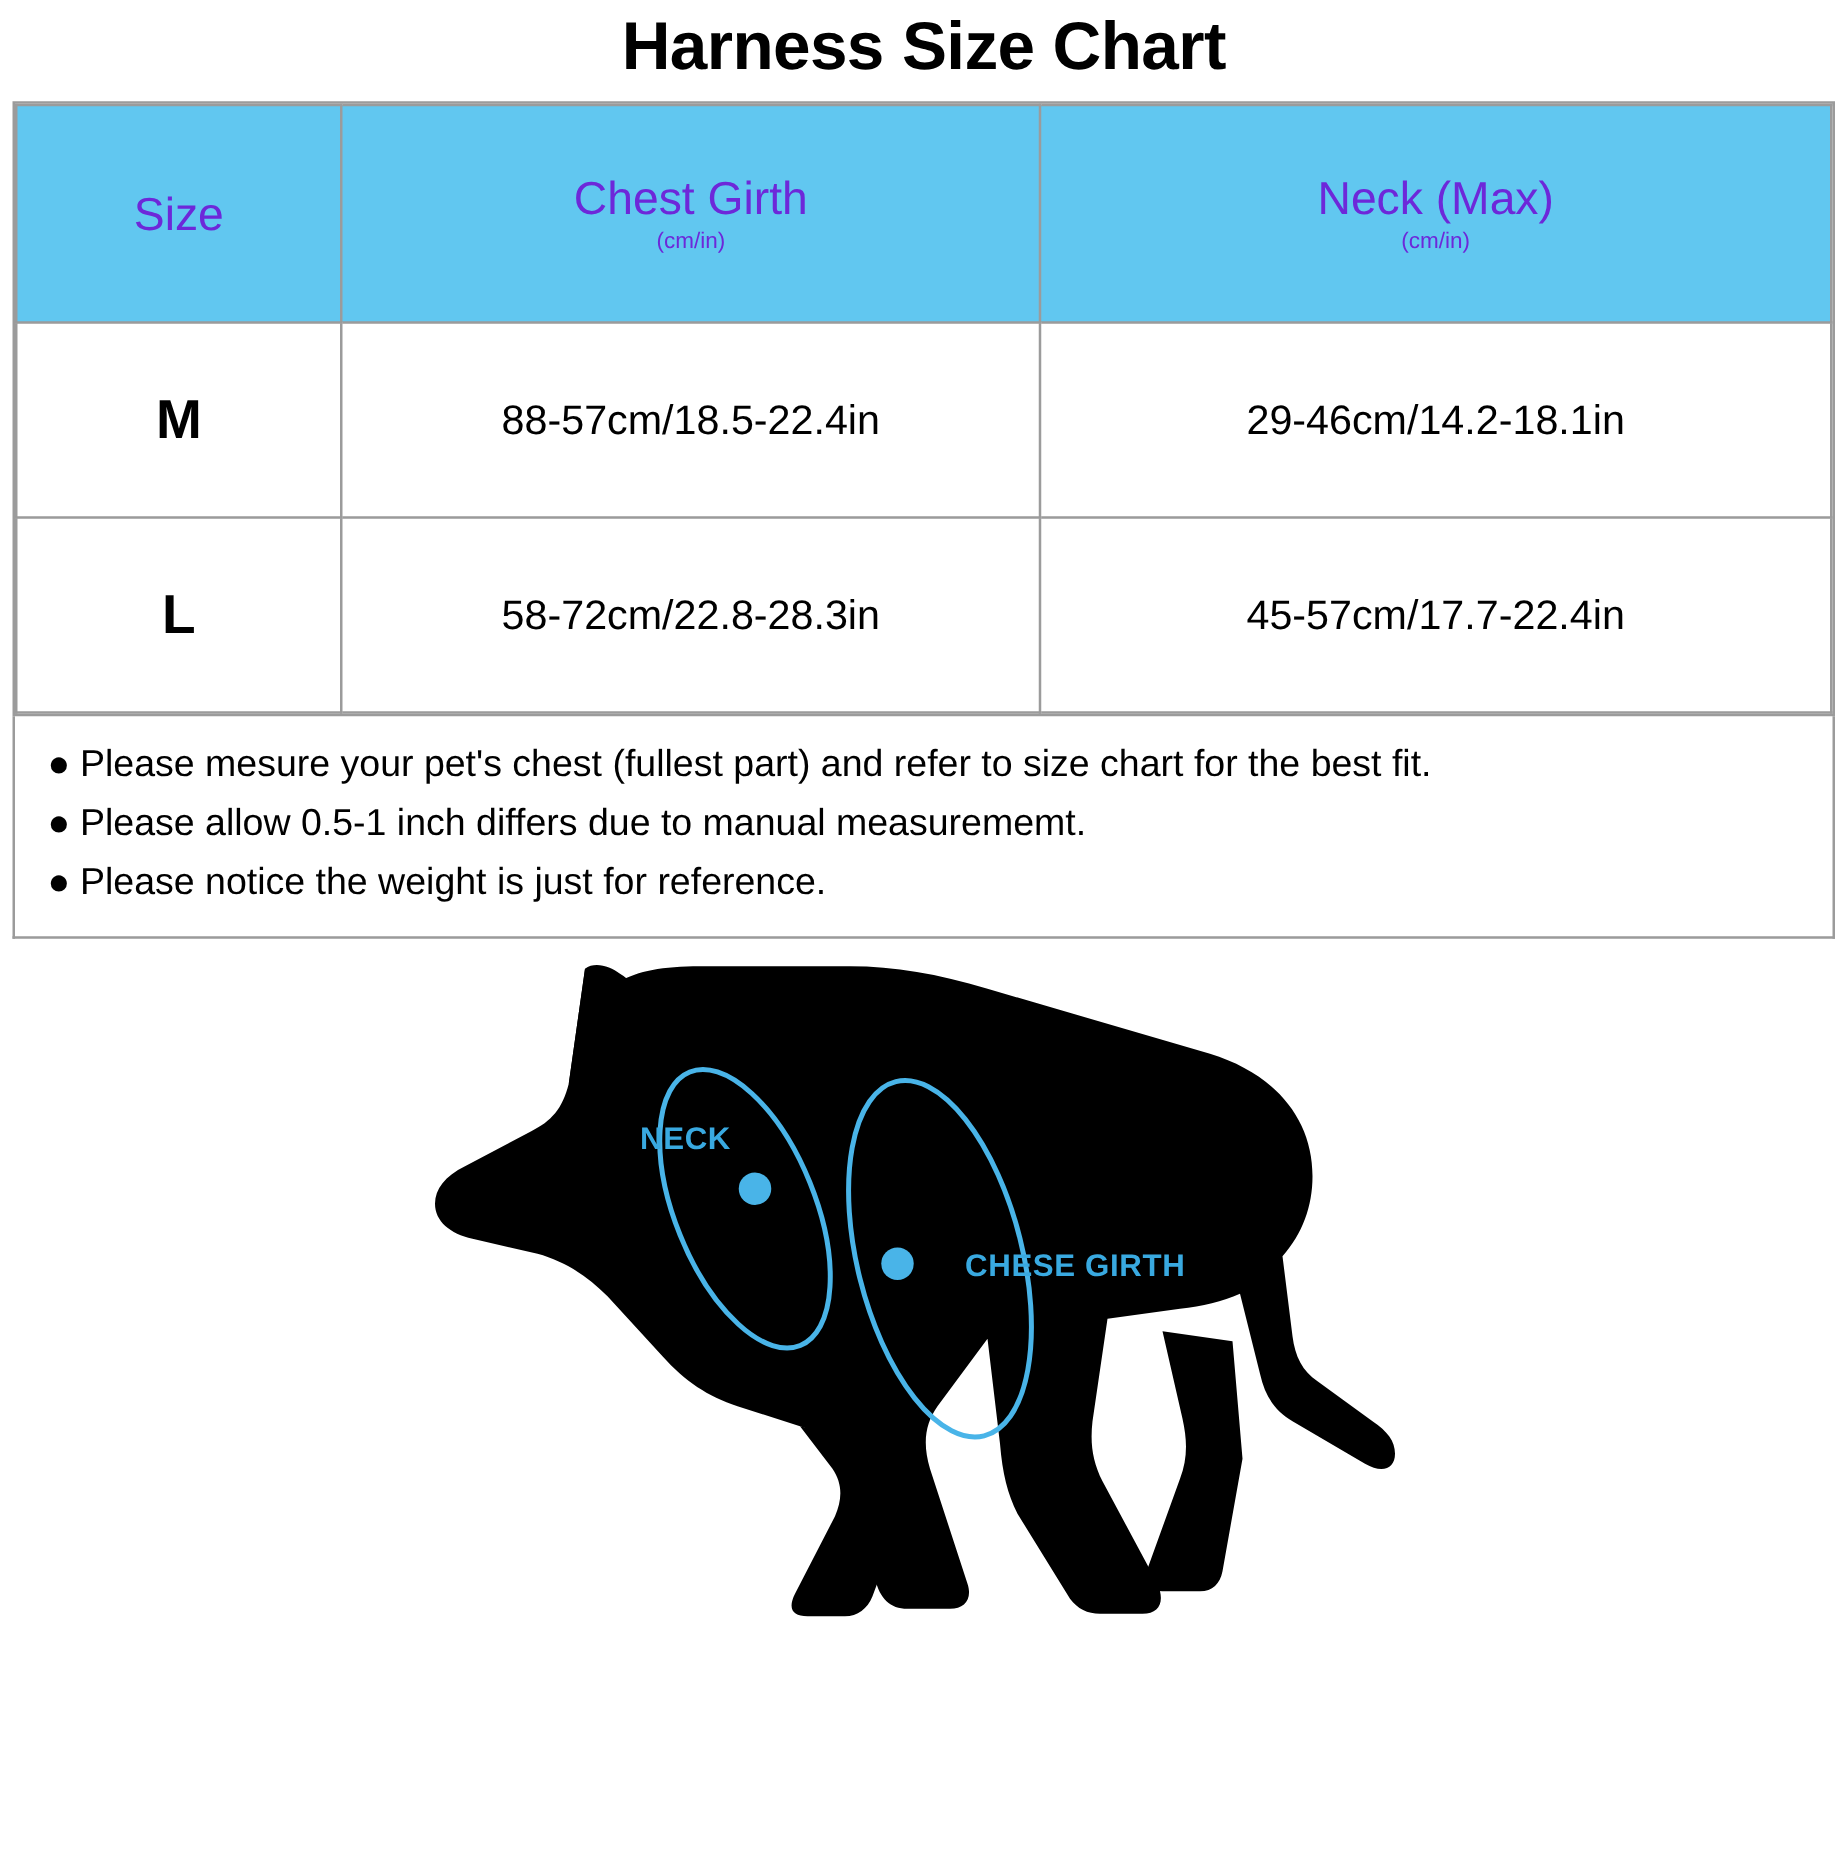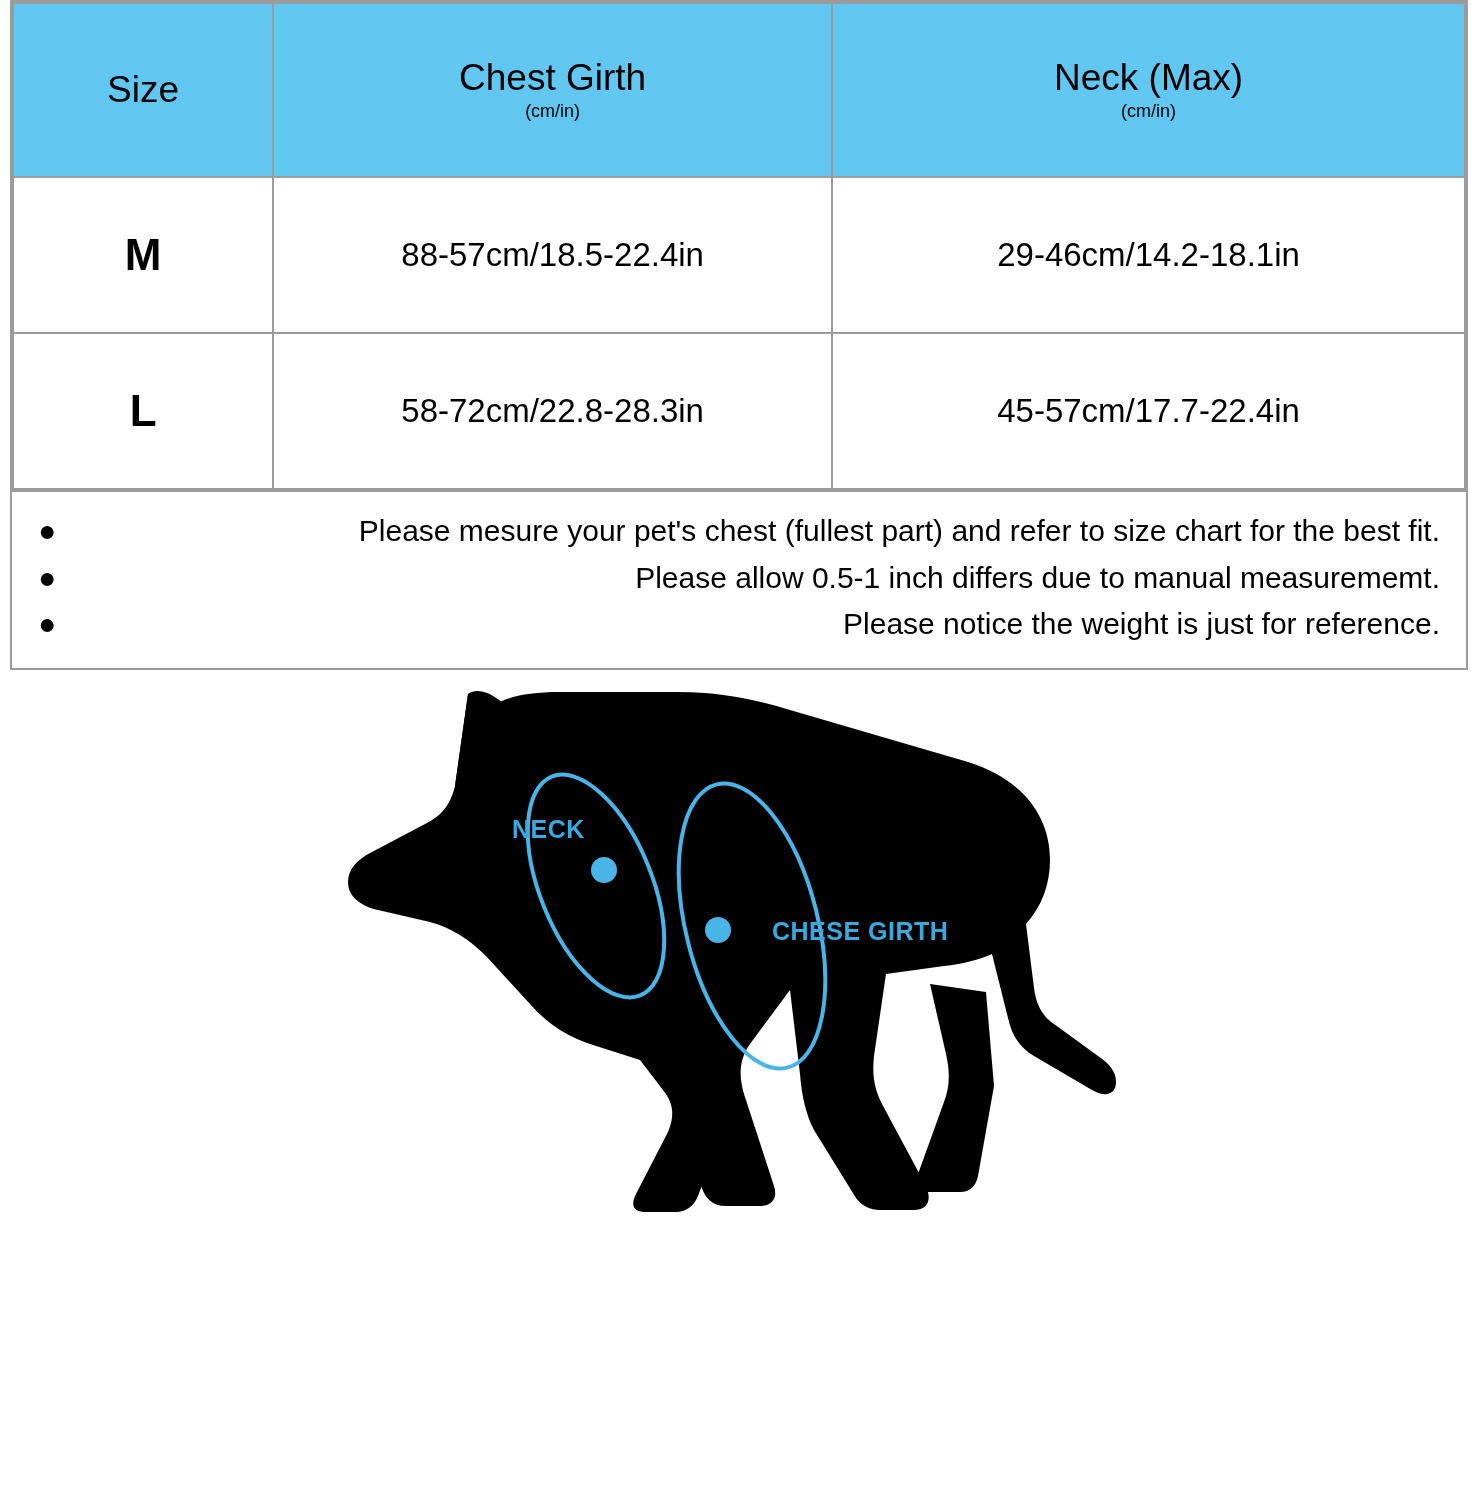--- a/index.html
+++ b/index.html
@@ -39,21 +39,21 @@
     table-layout: fixed;
   }
   table.size-chart th,
   table.size-chart td {
     border: 2px solid #9b9b9b;
     text-align: center;
     vertical-align: middle;
   }
   table.size-chart thead th {
     background: #61c7f0;
-    color: #000000;
+    color: #6d28d9;
     font-weight: normal;
     height: 160px;
     padding: 6px 4px;
   }
   .th-main {
     font-size: 37px;
     line-height: 1.12;
   }
   .th-sub {
     font-size: 18px;
@@ -91,21 +91,20 @@
     margin: 4px 0;
   }
   .bullet {
     width: 26px;
     flex: 0 0 26px;
     font-size: 30px;
     line-height: 1.42;
   }
   .note-text {
     flex: 1;
-    text-align: right;
   }
 
   .figure {
     position: relative;
     width: 1478px;
     height: 540px;
     margin-top: 4px;
     font-weight: bold;
   }
   .figure svg {
@@ -117,20 +116,21 @@
     font-family: "Liberation Sans", sans-serif;
     font-size: 25px;
     letter-spacing: 0.5px;
   }
 </style>
 </head>
 <body>
 
 <div class="page">
 
+  <div class="title">Harness Size Chart</div>
 
   <div class="table-wrap">
     <table class="size-chart">
       <thead>
         <tr>
           <th class="col-size">
             <div class="th-main">Size</div>
           </th>
           <th class="col-chest">
             <div class="th-main">Chest Girth</div>

